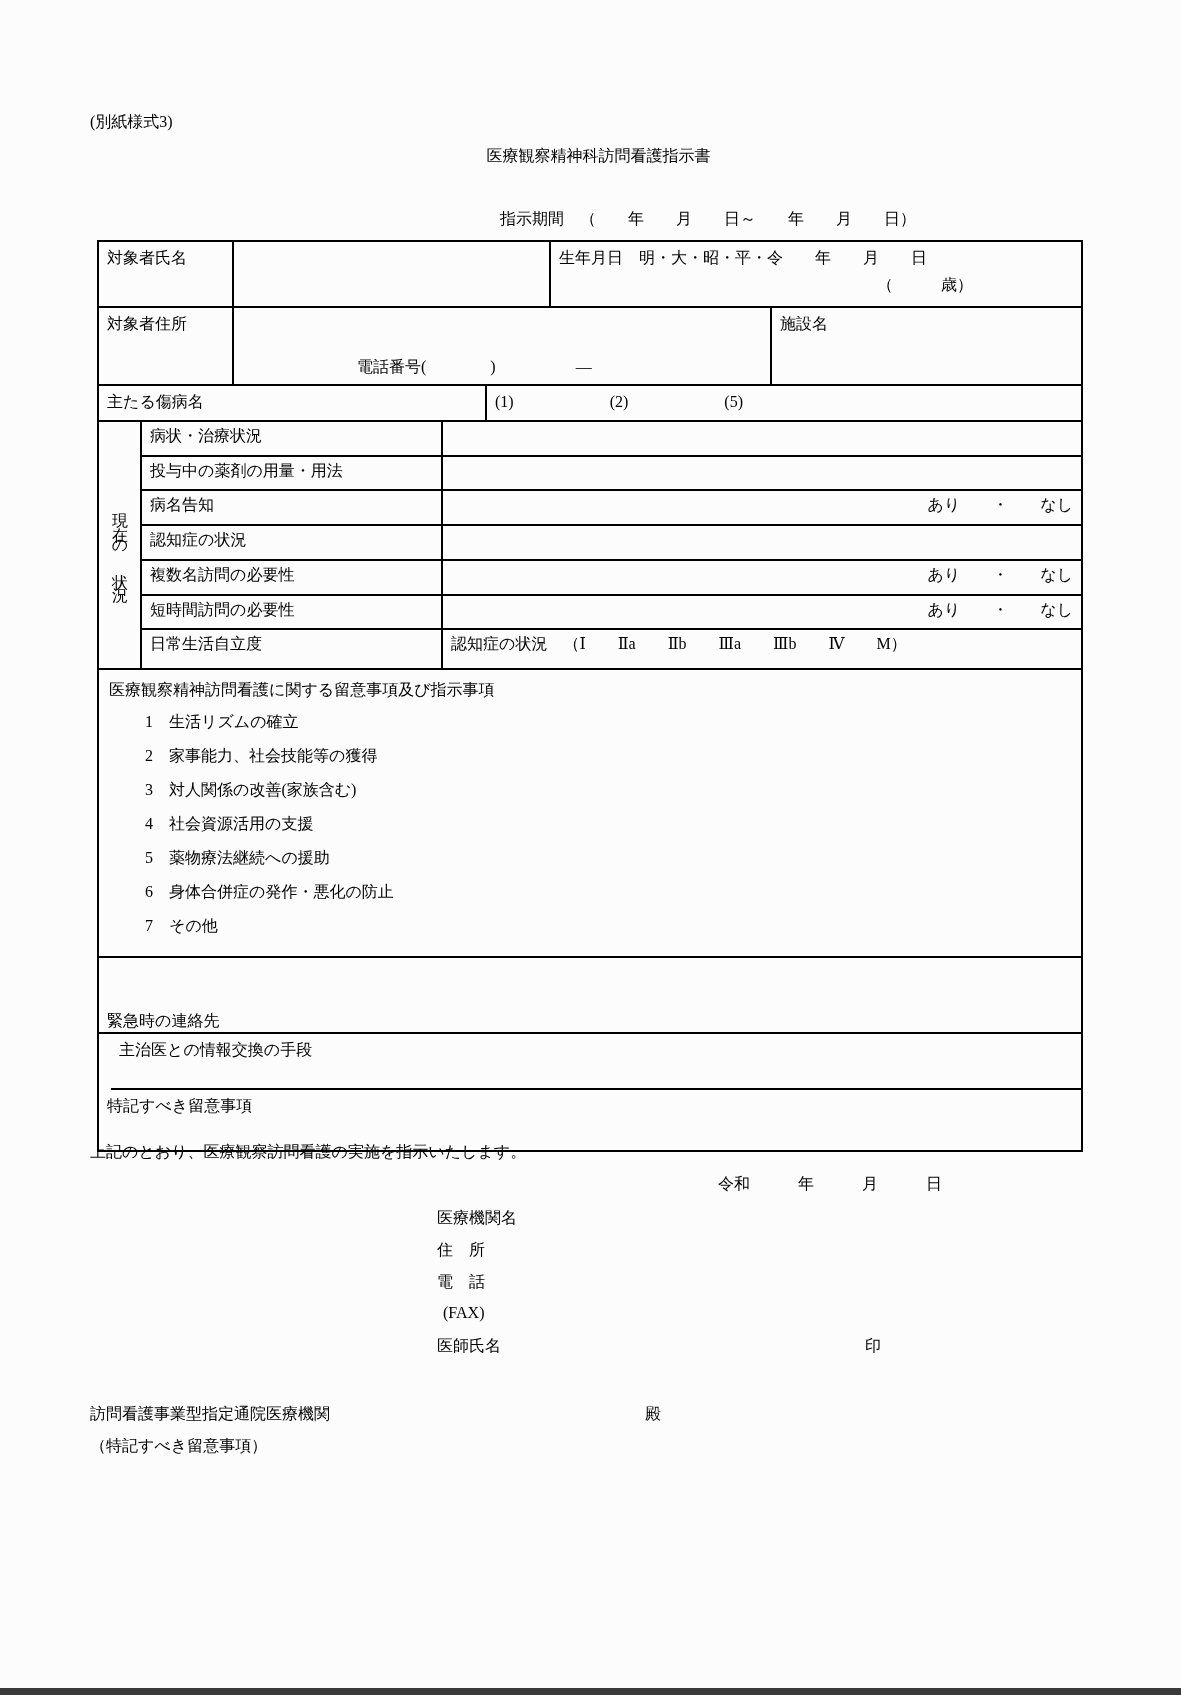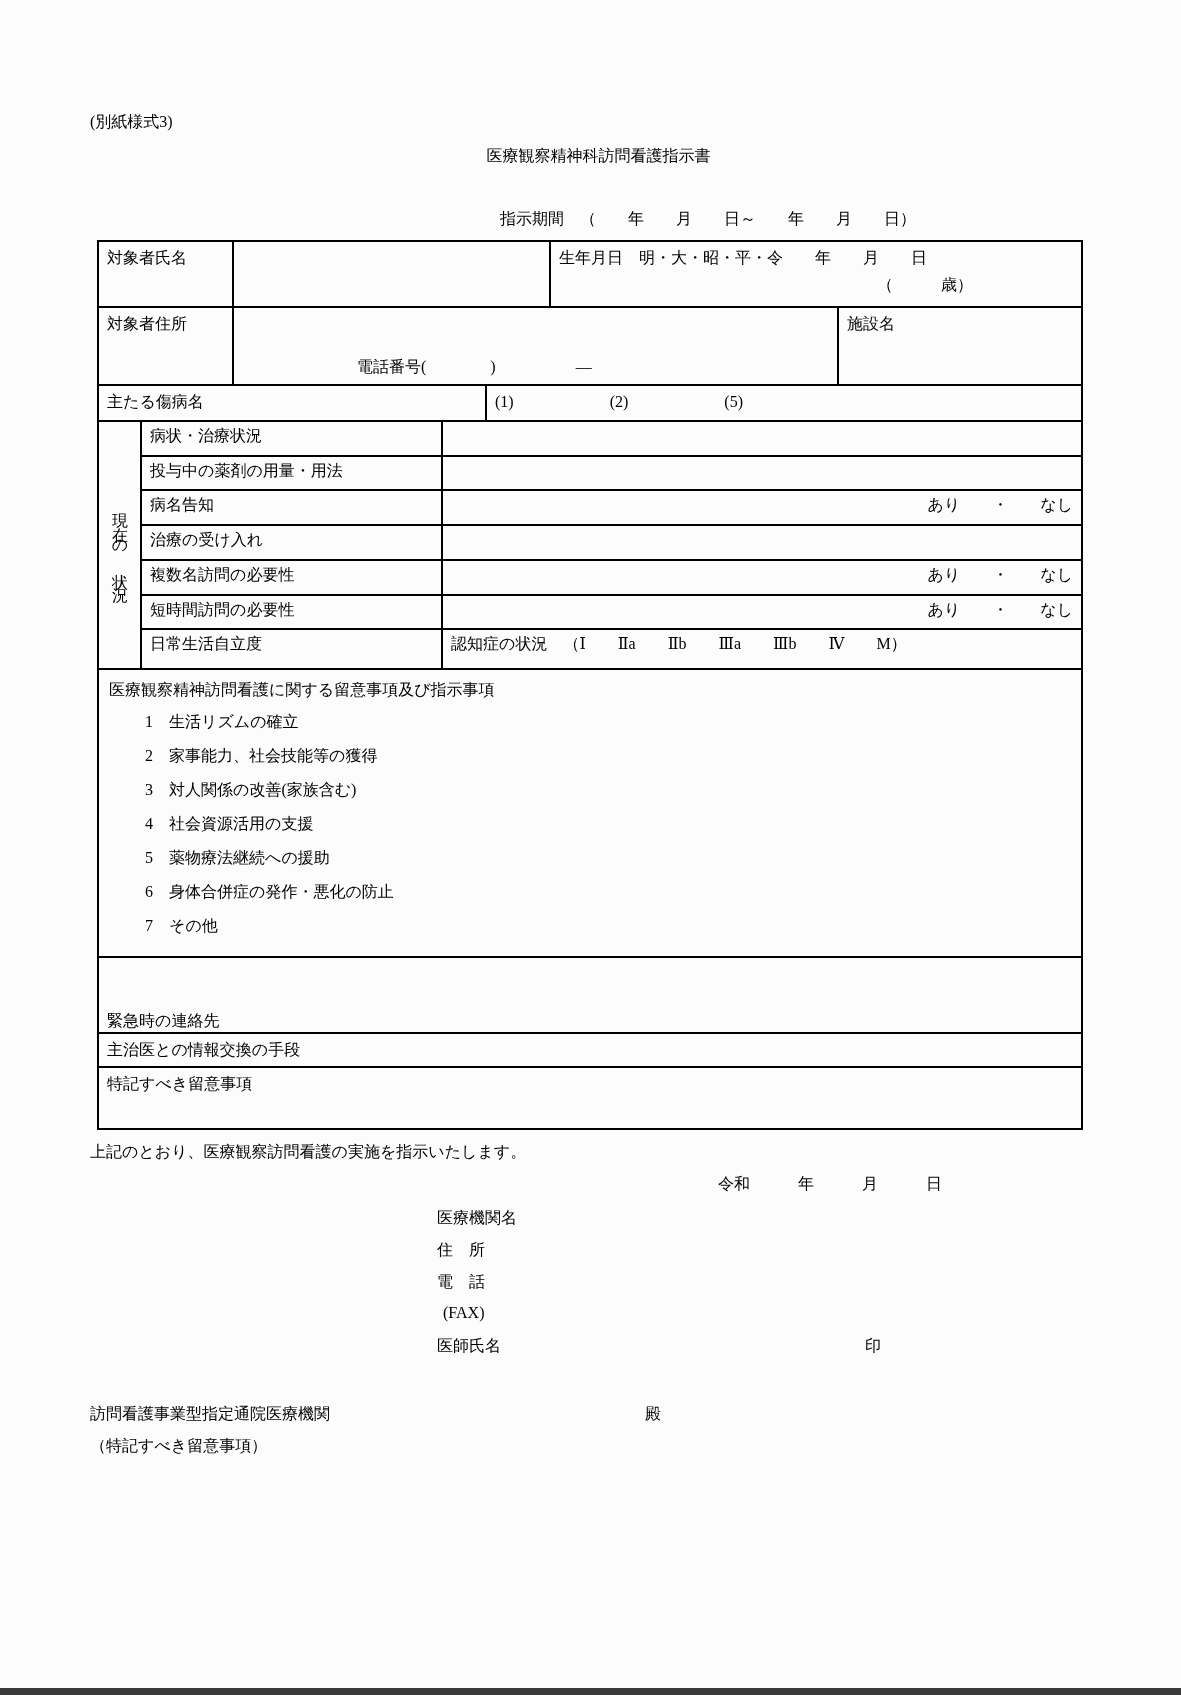--- a/index.html
+++ b/index.html
@@ -26,26 +26,26 @@
   }
   .cell.nob { border-right:none; }
   .grow { flex:1; }
 
   .r1 { height:66px; }
   .r2 { height:78px; }
   .r3 { height:36px; }
   .rstatus { height:248px; }
   .rinst { height:288px; }
   .remerg { height:76px; }
-  .rexch { height:34px; }
+  .rexch { height:56px;margin-left:12px; }
   .rspecial { height:60px; }
 
   .w-label { width:135px; }
   .w-blank1 { width:317px; }
-  .w-addr { width:605px; }
+  .w-addr { width:538px; }
   .w-disease { width:388px; }
 
   .age-line { text-align:right; padding-right:100px; margin-top:6px; }
   .phone-line { position:absolute; left:123px; bottom:6px; white-space:pre; }
 
   .vcell {
     width:43px; box-sizing:border-box; border-right:2px solid #000;
     display:flex; align-items:center; justify-content:center;
     writing-mode:vertical-rl; text-orientation:upright;
     letter-spacing:14px; padding:0;
@@ -105,21 +105,21 @@
         </div>
         <div class="srow">
           <div class="slabel">投与中の薬剤の用量・用法</div>
           <div class="svalue"></div>
         </div>
         <div class="srow">
           <div class="slabel">病名告知</div>
           <div class="svalue center">あり　　・　　なし</div>
         </div>
         <div class="srow">
-          <div class="slabel">治療の受け入れ</div>
+          <div class="slabel">認知症の状況</div>
           <div class="svalue"></div>
         </div>
         <div class="srow">
           <div class="slabel">複数名訪問の必要性</div>
           <div class="svalue center">あり　　・　　なし</div>
         </div>
         <div class="srow">
           <div class="slabel">短時間訪問の必要性</div>
           <div class="svalue center">あり　　・　　なし</div>
         </div>

